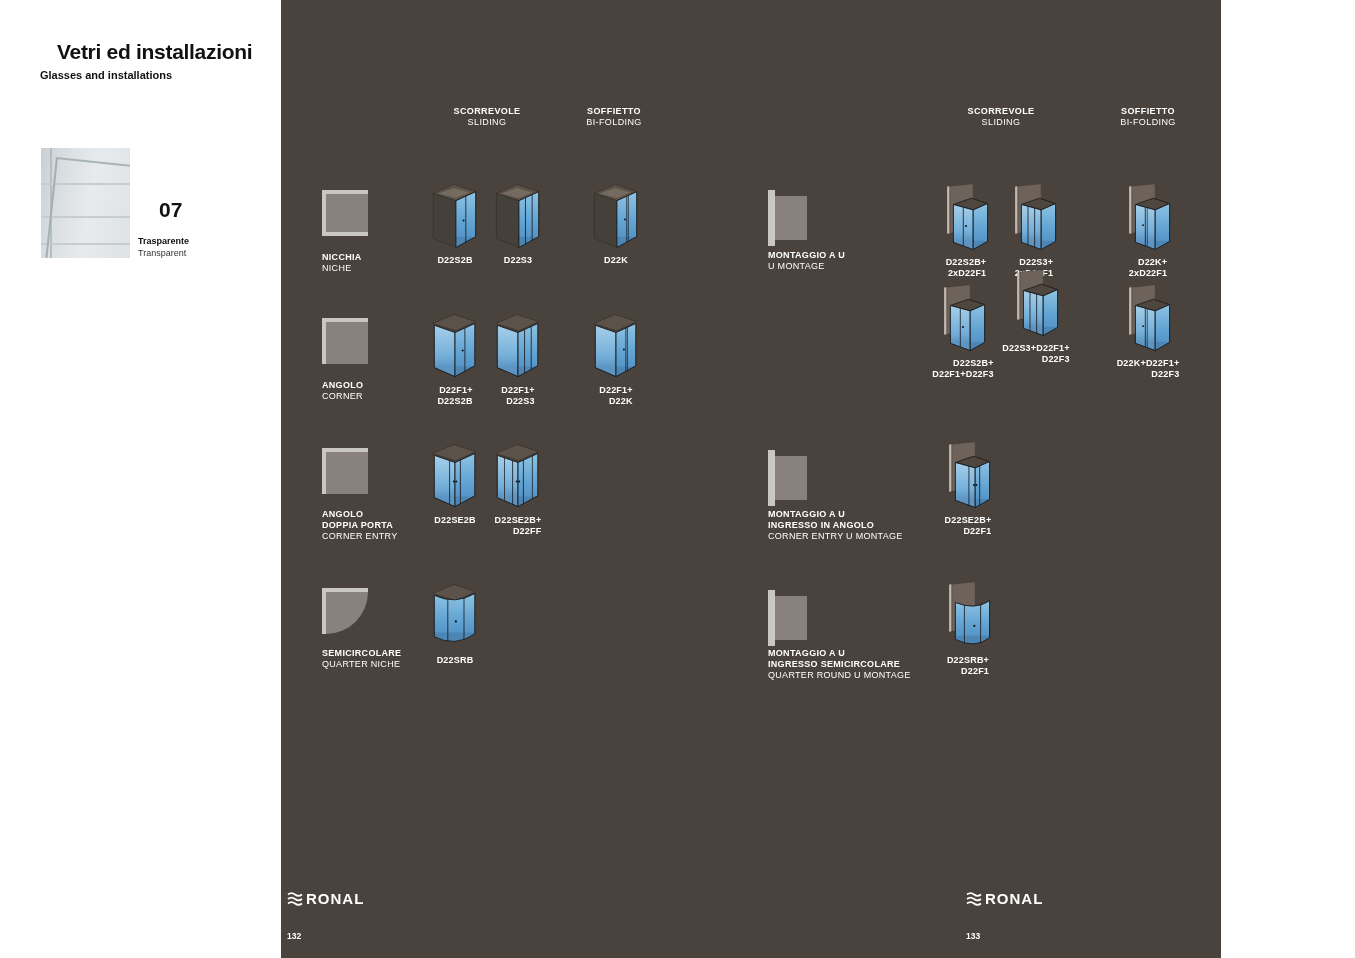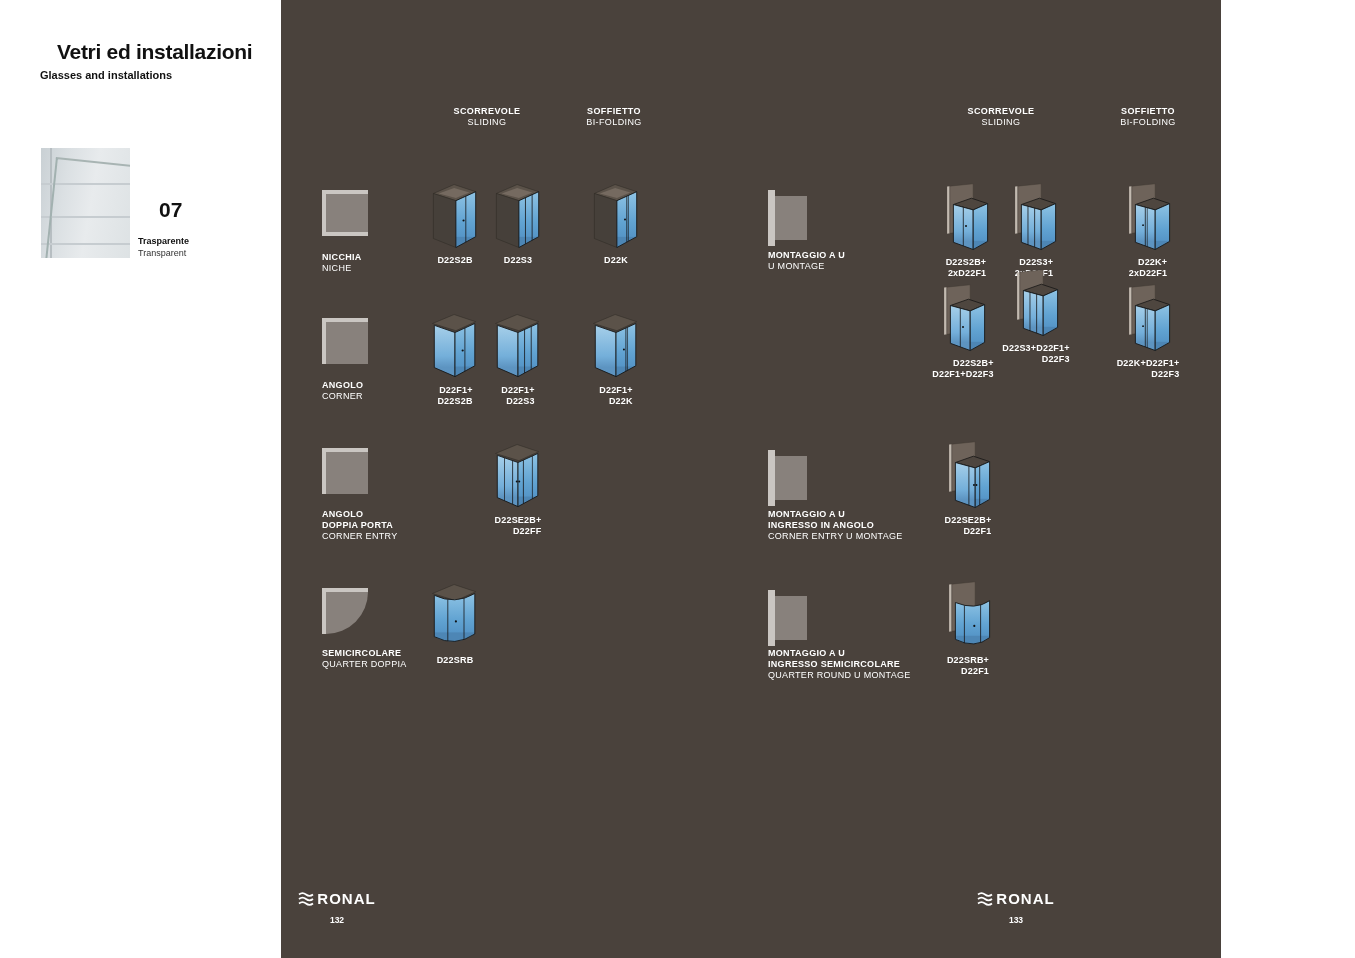--- a/index.html
+++ b/index.html
@@ -33,24 +33,24 @@
   
   .plan { position:absolute; }
   .niche { width:46px; height:46px; border:4px solid #cac6c2; border-right:0; background:#88817c; }
   .cornerp { width:46px; height:46px; border-top:4px solid #cac6c2; border-left:4px solid #cac6c2; background:#88817c; }
   .quarter { width:46px; height:46px; border-top:4px solid #cac6c2; border-left:4px solid #cac6c2; }
   .qfill { width:100%; height:100%; background:#88817c; border-radius:0 0 100% 0; }
   .umount { width:46px; height:56px; }
   .ubar { position:absolute; left:0; top:0; width:7px; height:56px; background:#cac6c2; }
   .usq  { position:absolute; left:7px; top:6px; width:32px; height:44px; background:#88817c; }
   
-  .footer { position:absolute; width:100px; text-align:center; }
+  .footer { position:absolute; width:100px; text-align:left; }
   .logo { display:inline-flex; align-items:center; gap:3px; }
   .brand { font-weight:bold; font-size:15px; letter-spacing:1px; color:#fff; }
-  .page { margin-top:4px; font-size:8.5px; font-weight:bold; color:#fff; }
+  .page { margin-top:20px; font-size:8.5px; font-weight:bold; color:#fff; }
 </style>
 </head>
 <body>
 
 <svg width="0" height="0" style="position:absolute" aria-hidden="true">
   <defs>
     <linearGradient id="gR" x1="0" y1="0" x2="0" y2="1">
       <stop offset="0" stop-color="#8ec3e4"></stop>
         <stop offset="0.55" stop-color="#61a3d2"></stop>
       <stop offset="0.8" stop-color="#5696c8"></stop>
@@ -234,21 +234,21 @@
     <div class="b">ANGOLO</div>
     <div>CORNER</div>
   </div>
   <div class="rowlab" style="left:41px;top:509px">
     <div class="b">ANGOLO</div>
     <div class="b">DOPPIA PORTA</div>
     <div>CORNER ENTRY</div>
   </div>
   <div class="rowlab" style="left:41px;top:648px">
     <div class="b">SEMICIRCOLARE</div>
-    <div>QUARTER DOPPIA</div>
+    <div>QUARTER NICHE</div>
   </div>
 
   <div class="cell" style="left:132px;top:180px">
     <svg class="prod" viewBox="0 0 60 80">
         <use href="#sym-sl2"></use>
       </svg>
     <div class="code">
         <div>D22S2B</div>
       </div>
   </div>
@@ -290,20 +290,28 @@
   <div class="cell" style="left:293px;top:310px">
     <svg class="prod" viewBox="0 0 60 80">
         <use href="#sym-cf"></use>
       </svg>
     <div class="code">
         <div>D22F1+</div>
         <div>D22K</div>
       </div>
   </div>
 
+  <div class="cell" style="left:132px;top:440px">
+    <svg class="prod" viewBox="0 0 60 80">
+        <use href="#sym-entry"></use>
+      </svg>
+    <div class="code">
+        <div>D22SE2B</div>
+      </div>
+  </div>
   <div class="cell" style="left:195px;top:440px">
     <svg class="prod" viewBox="0 0 60 80">
         <use href="#sym-entry-ff"></use>
       </svg>
     <div class="code">
         <div>D22SE2B+</div>
         <div>D22FF</div>
       </div>
   </div>
 

